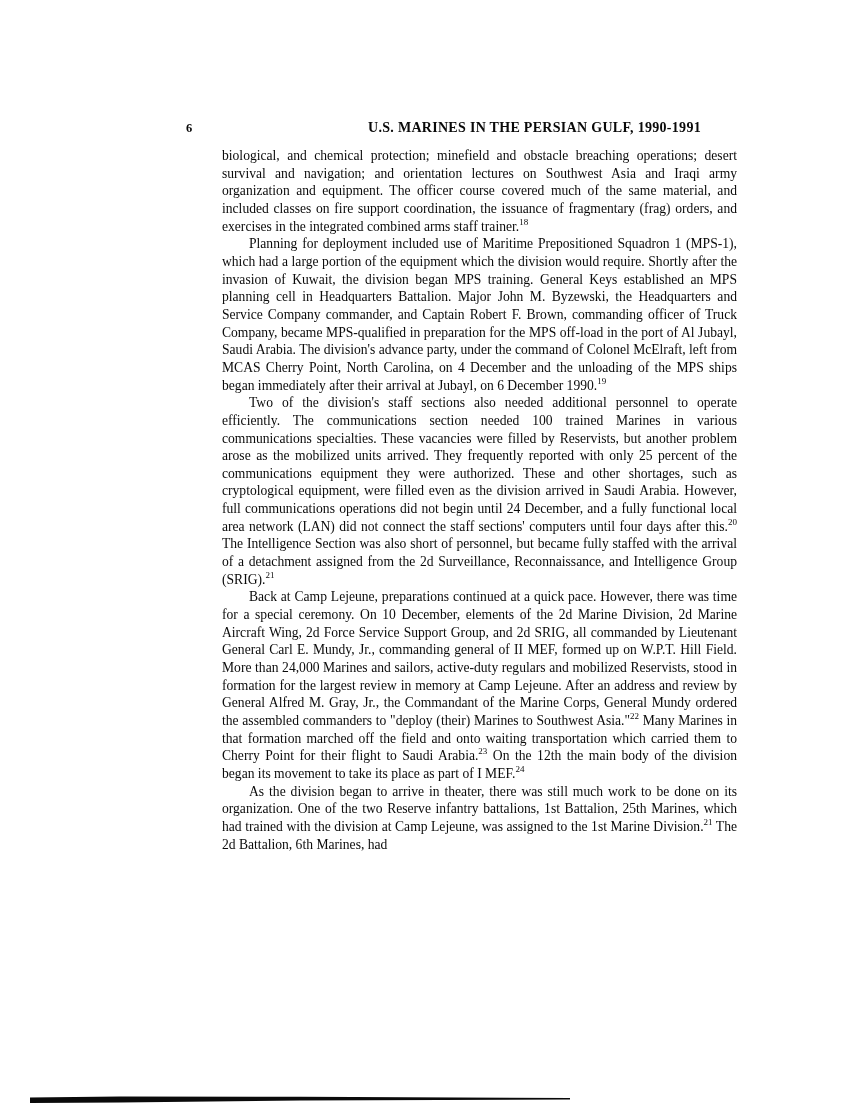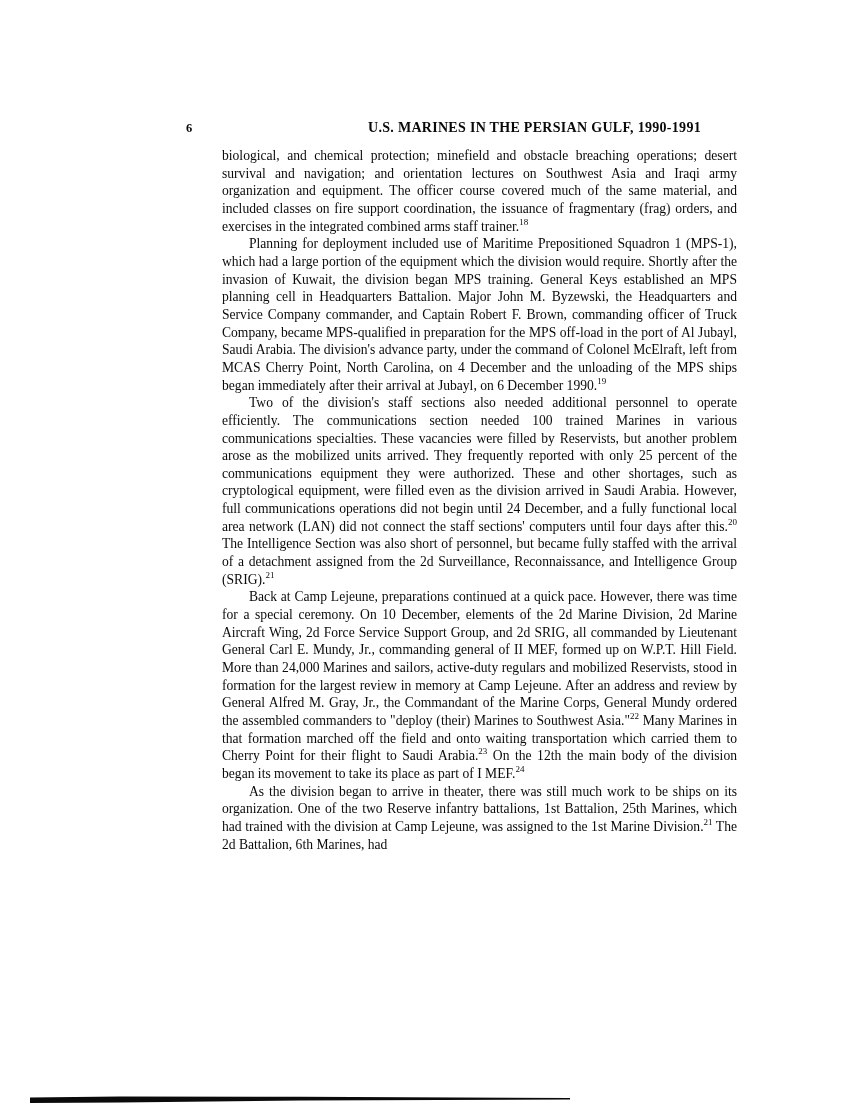--- a/index.html
+++ b/index.html
@@ -63,20 +63,20 @@
   <div class="running-header">
     <span class="page-number">6</span>
     <span class="running-title">U.S. MARINES IN THE PERSIAN GULF, 1990-1991</span>
   </div>
 
   <div class="text-block">
       <p class="para"><span>biological, and chemical protection; minefield and obstacle breaching operations; desert survival and navigation; and orientation lectures on Southwest Asia and Iraqi army organization and equipment. The officer course covered much of the same material, and included classes on fire support coordination, the issuance of fragmentary (frag) orders, and exercises in the integrated combined arms staff trainer.</span><sup>18</sup></p>
       <p class="para indent"><span>Planning for deployment included use of Maritime Prepositioned Squadron 1 (MPS-1), which had a large portion of the equipment which the division would require. Shortly after the invasion of Kuwait, the division began MPS training. General Keys established an MPS planning cell in Headquarters Battalion. Major John M. Byzewski, the Headquarters and Service Company commander, and Captain Robert F. Brown, commanding officer of Truck Company, became MPS-qualified in preparation for the MPS off-load in the port of Al Jubayl, Saudi Arabia. The division's advance party, under the command of Colonel McElraft, left from MCAS Cherry Point, North Carolina, on 4 December and the unloading of the MPS ships began immediately after their arrival at Jubayl, on 6 December 1990.</span><sup>19</sup></p>
       <p class="para indent"><span>Two of the division's staff sections also needed additional personnel to operate efficiently. The communications section needed 100 trained Marines in various communications specialties. These vacancies were filled by Reservists, but another problem arose as the mobilized units arrived. They frequently reported with only 25 percent of the communications equipment they were authorized. These and other shortages, such as cryptological equipment, were filled even as the division arrived in Saudi Arabia. However, full communications operations did not begin until 24 December, and a fully functional local area network (LAN) did not connect the staff sections' computers until four days after this.</span><sup>20</sup><span> The Intelligence Section was also short of personnel, but became fully staffed with the arrival of a detachment assigned from the 2d Surveillance, Reconnaissance, and Intelligence Group (SRIG).</span><sup>21</sup></p>
       <p class="para indent"><span>Back at Camp Lejeune, preparations continued at a quick pace. However, there was time for a special ceremony. On 10 December, elements of the 2d Marine Division, 2d Marine Aircraft Wing, 2d Force Service Support Group, and 2d SRIG, all commanded by Lieutenant General Carl E. Mundy, Jr., commanding general of II MEF, formed up on W.P.T. Hill Field. More than 24,000 Marines and sailors, active-duty regulars and mobilized Reservists, stood in formation for the largest review in memory at Camp Lejeune. After an address and review by General Alfred M. Gray, Jr., the Commandant of the Marine Corps, General Mundy ordered the assembled commanders to "deploy (their) Marines to Southwest Asia."</span><sup>22</sup><span> Many Marines in that formation marched off the field and onto waiting transportation which carried them to Cherry Point for their flight to Saudi Arabia.</span><sup>23</sup><span> On the 12th the main body of the division began its movement to take its place as part of I MEF.</span><sup>24</sup></p>
-      <p class="para indent"><span>As the division began to arrive in theater, there was still much work to be ships on its organization. One of the two Reserve infantry battalions, 1st Battalion, 25th Marines, which had trained with the division at Camp Lejeune, was assigned to the 1st Marine Division.</span><sup>21</sup><span> The 2d Battalion, 6th Marines, had</span></p>
+      <p class="para indent"><span>As the division began to arrive in theater, there was still much work to be done on its organization. One of the two Reserve infantry battalions, 1st Battalion, 25th Marines, which had trained with the division at Camp Lejeune, was assigned to the 1st Marine Division.</span><sup>21</sup><span> The 2d Battalion, 6th Marines, had</span></p>
     </div>
 
   <svg class="bottom-bar-svg" viewBox="0 0 864 17" xmlns="http://www.w3.org/2000/svg">
     <polygon points="30,7.5 120,6.5 300,6.8 570,8 570,9.6 300,10.6 120,12.5 30,13" fill="#0a0a0a"></polygon>
   </svg>
 
 </div>
 
 </body></html>

